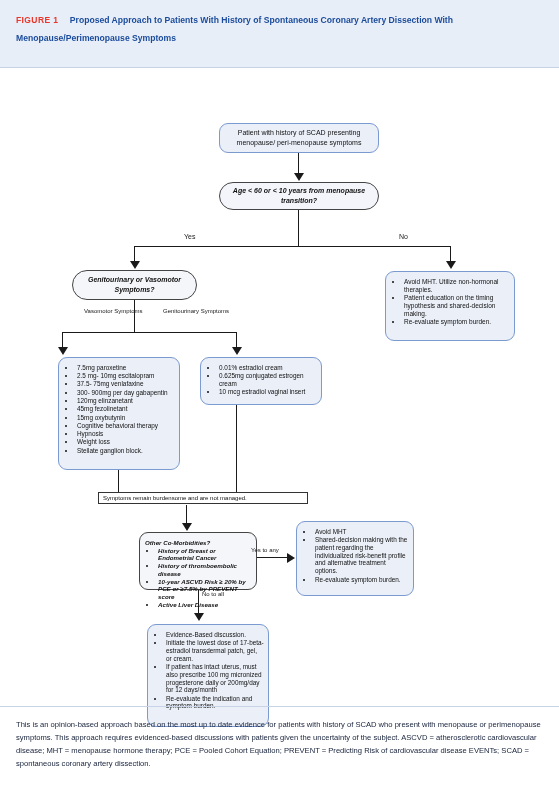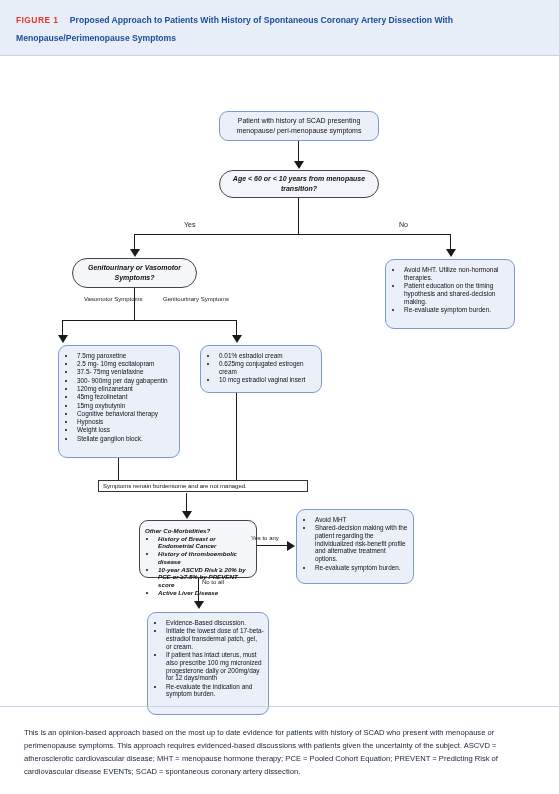--- a/index.html
+++ b/index.html
@@ -12,21 +12,21 @@
     background: #ffffff;
     font-family: "Liberation Sans", sans-serif;
     overflow: hidden;
     position: relative;
   }
 
   
   #header-banner {
     background: #e8eef7;
     border-bottom: 1px solid #c8d4e6;
-    padding: 9px 14px 9px 16px;
+    padding: 9px 14px 21px 16px;
     box-sizing: border-box;
   }
   #figure-label {
     color: #e8362b;
     font-weight: bold;
     font-size: 8.5px;
     letter-spacing: 0.4px;
     display: inline;
   }
   #figure-title {
@@ -151,21 +151,21 @@
     left: 0;
     top: 706px;
     width: 559px;
     box-sizing: border-box;
     border-top: 1px solid #c8d4e6;
     padding: 11px 16px 0 16px;
     font-size: 7.6px;
     line-height: 1.72;
     color: #16213a;
   }
-  #footer-note p { margin: 8px; }
+  #footer-note p { margin: 0; }
 </style>
 </head>
 <body>
 
 <div id="header-banner">
   <span id="figure-label">FIGURE 1</span>
   <span style="display:inline-block;width:7px"></span><span id="figure-title">Proposed Approach to Patients With History of Spontaneous Coronary Artery Dissection With Menopause/Perimenopause Symptoms</span>
 </div>
 
 <div id="flow-canvas">

